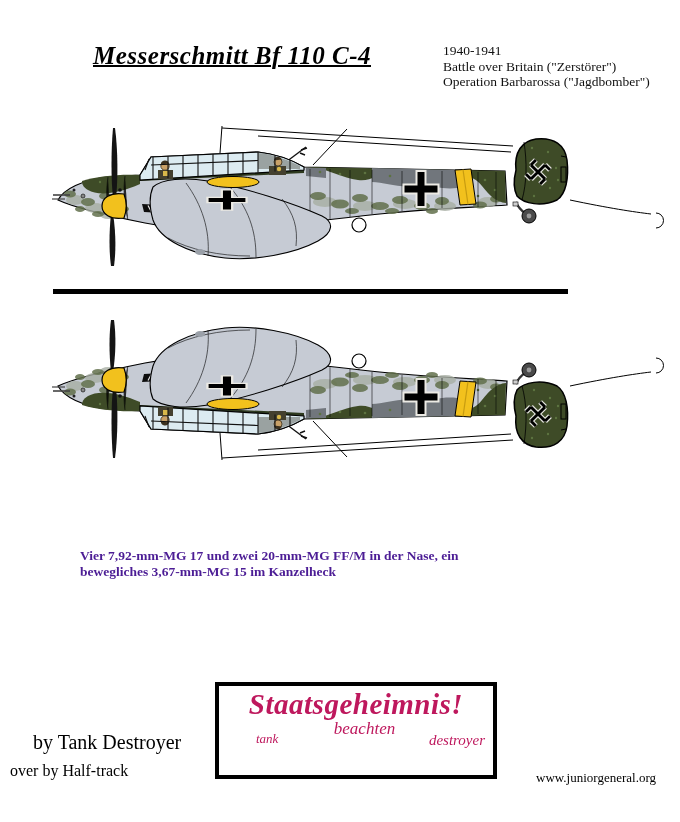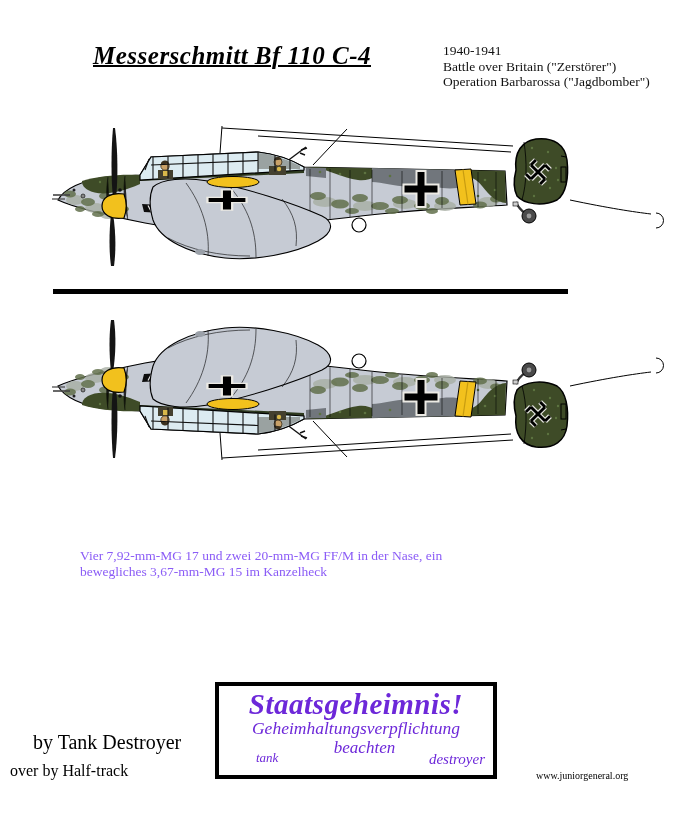--- a/index.html
+++ b/index.html
@@ -17,36 +17,36 @@
   }
   
   .info{left:443px;top:43px;font-size:13.5px;line-height:15.5px;color:#111;}
   .info .year{}
   
   .plane1{left:50px;top:110px;}
   .plane2{left:50px;top:316px;}
   
   .divider{left:53px;top:289px;width:515px;height:5px;background:#000;}
   
-  .armament{left:80px;top:548px;width:430px;font-size:13.5px;line-height:16px;color:#8b5cf6;}
+  .armament{left:80px;top:548px;width:430px;font-size:13.5px;line-height:16px;color:#4c1d95;font-weight:bold;}
   
   .stamp{
     left:215px;top:682px;width:282px;height:97px;border:4px solid #000;
-    box-sizing:border-box;text-align:center;color:#6d28d9;
+    box-sizing:border-box;text-align:center;color:#be185d;
   }
   .stamp .headline{font-size:29px;font-weight:bold;font-style:italic;margin-top:3px;line-height:30px;letter-spacing:.5px;}
   .stamp .line2{font-size:17.5px;font-style:italic;line-height:19px;}
   .stamp .row{position:relative;height:30px;}
   .stamp .beachten{font-size:17px;font-style:italic;margin-left:17px;}
   .stamp .tank{position:absolute;left:16px;bottom:2px;font-size:13px;font-style:italic;margin-left:21px;}
   .stamp .destroyer{position:absolute;right:8px;bottom:0px;font-size:15px;font-style:italic;}
   
   .credit-by{left:6px;top:731px;font-size:20px;color:#000;margin-left:27px;}
   .credit-pilot{left:10px;top:762px;font-size:16px;color:#000;}
-  .site-url{left:536px;top:770px;font-size:10px;color:#000;}
+  .site-url{left:536px;top:770px;font-size:13px;color:#000;}
   svg{display:block;}
 </style>
 </head>
 <body>
 
 <div class="abs title">Messerschmitt Bf 110 C-4</div>
 
 <div class="abs info">
   <div class="year">1940-1941</div>
   <div>Battle over Britain ("Zerstörer")</div>
@@ -282,21 +282,20 @@
   <use href="#plane" transform="scale(1,-1) translate(0,-160)"></use>
 </svg>
 
 <div class="abs armament">
   <div>Vier 7,92-mm-MG 17 und zwei 20-mm-MG FF/M in der Nase, ein</div>
   <div>bewegliches 3,67-mm-MG 15 im Kanzelheck</div>
 </div>
 
 <div class="abs stamp">
   <div class="headline">Staatsgeheimnis!</div>
-  <div class="line2">Geheimhaltungsverpflichtung</div>
   <div class="row">
     <span class="beachten">beachten</span>
     <span class="tank">tank</span>
     <span class="destroyer">destroyer</span>
   </div>
 </div>
 
 <div class="abs credit-by">by Tank Destroyer</div>
 <div class="abs credit-pilot">over by Half-track</div>
 <div class="abs site-url">www.juniorgeneral.org</div>

